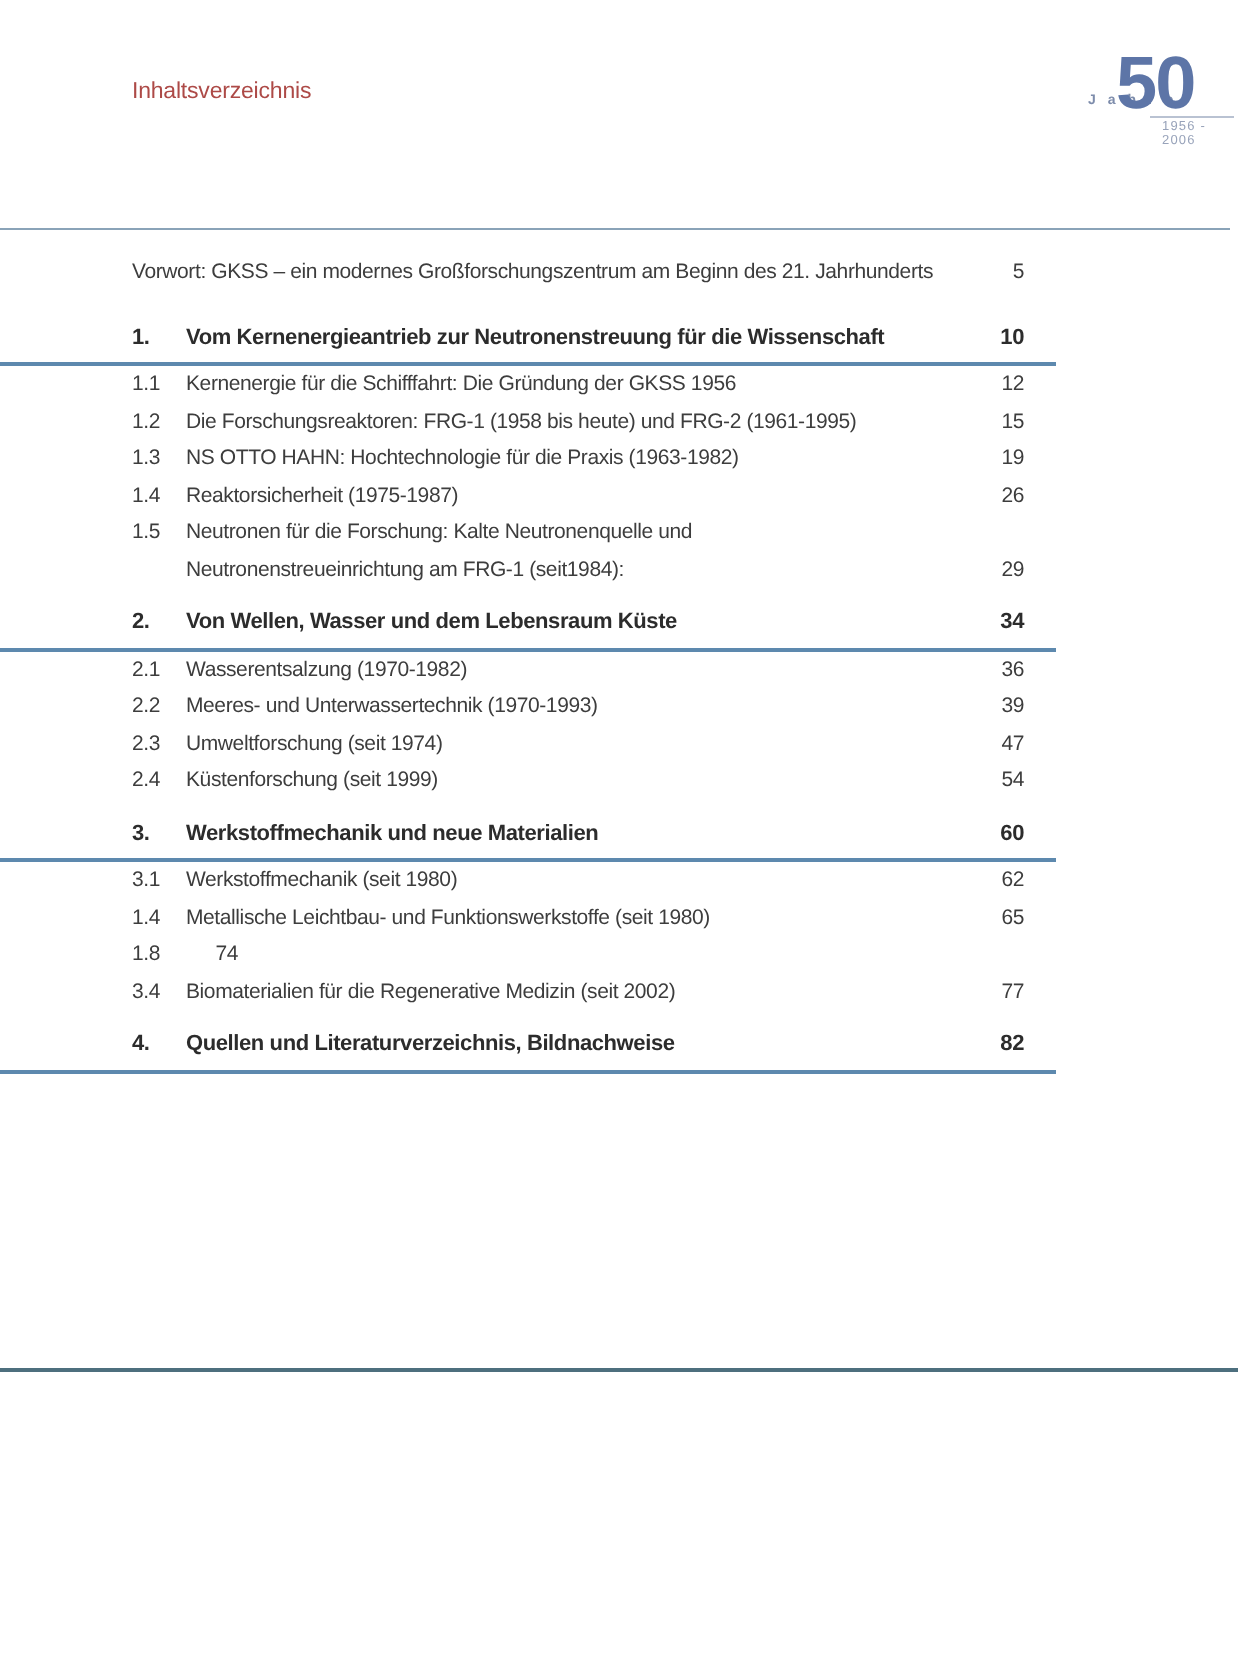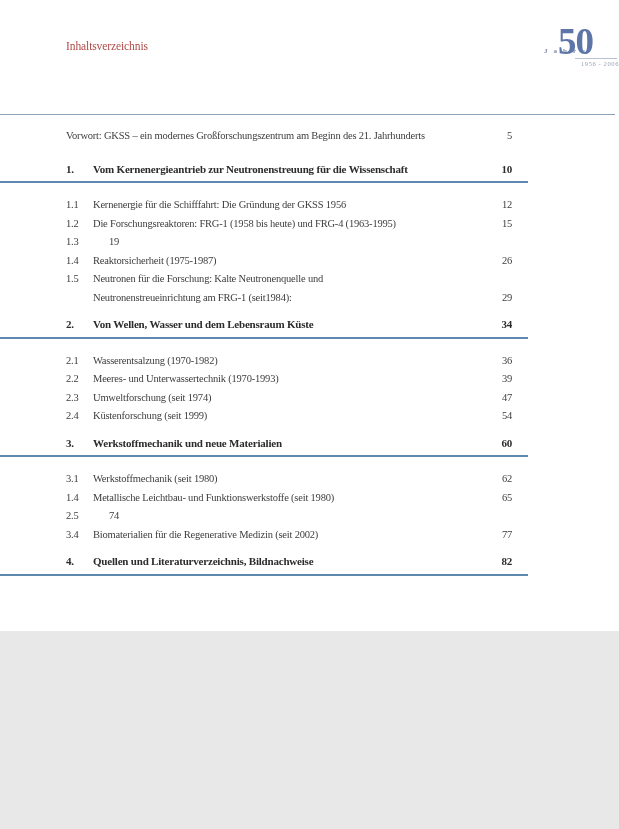--- a/index.html
+++ b/index.html
@@ -1,22 +1,22 @@
 <!DOCTYPE html>
 <html style="--accent-red: #ad4a47; --logo-blue: #5d75a7; --text: #3d3d3d; --rule-top: #8aa3b8; --rule-heading: #5d89ae; --rule-bottom: #4d6f7e;"><head>
 <meta charset="utf-8">
 <style>
   html,body { margin:0; padding:0; background:#e8e8e8; }
   .page {
     position:relative;
-    width:619px; height:631px;
+    width:619px; height:829px;
     margin:0 auto;
     background:#ffffff;
     overflow:hidden;
-    font-family:Liberation Serif, serif;
+    font-family:Liberation Sans, sans-serif;
     color:var(--text, #3d3d3d);
   }
   .header-label {
     position:absolute; left:66px; top:40px;
     font-size:11.5px; letter-spacing:-0.1px;
     color:var(--accent-red, #ad4a47);
   }
   
   .logo { position:absolute; left:541px; top:27px; width:78px; height:42px; }
   .logo-number {
@@ -60,21 +60,21 @@
   }
   .row .num   { flex:0 0 27px; }
   .row .title { flex:1 1 auto; overflow:hidden; }
   .row .pg    { flex:0 0 26px; text-align:right; }
   .row-vorwort { margin-bottom:14px; }
   .heading {
     font-weight:bold; font-size:11px; color:#2c2c2c;
     padding-bottom:3px; margin-top:8px;
     border-bottom:2px solid var(--rule-heading, #5d89ae);
   }
-  .items { margin-top:13px; }
+  .items { }
 </style>
 </head>
 <body>
 
 <div class="page">
 
   <div class="header-label">Inhaltsverzeichnis</div>
 
   <div class="logo">
     <span class="logo-jahre">Jahre</span>
@@ -96,25 +96,26 @@
         <span class="pg">10</span>
       </div>
       <div class="items">
         <div class="row ">
           <span class="num">1.1</span>
           <span class="title">Kernenergie für die Schifffahrt: Die Gründung der GKSS 1956</span>
           <span class="pg">12</span>
         </div>
         <div class="row ">
           <span class="num">1.2</span>
-          <span class="title">Die Forschungsreaktoren: FRG-1 (1958 bis heute) und FRG-4 (1963-1995)</span>
+          <span class="title">Die Forschungsreaktoren: FRG-1 (1958 bis heute) und FRG-2 (1961-1995)</span>
           <span class="pg">15</span>
         </div>
         <div class="row ">
           <span class="num">1.3</span>
+          <span class="title">NS OTTO HAHN: Hochtechnologie für die Praxis (1963-1982)</span>
           <span class="pg">19</span>
         </div>
         <div class="row ">
           <span class="num">1.4</span>
           <span class="title">Reaktorsicherheit (1975-1987)</span>
           <span class="pg">26</span>
         </div>
         <div class="row ">
           <span class="num">1.5</span>
           <span class="title">Neutronen für die Forschung: Kalte Neutronenquelle und</span>
@@ -163,21 +164,21 @@
           <span class="num">3.1</span>
           <span class="title">Werkstoffmechanik (seit 1980)</span>
           <span class="pg">62</span>
         </div>
         <div class="row ">
           <span class="num">1.4</span>
           <span class="title">Metallische Leichtbau- und Funktionswerkstoffe (seit 1980)</span>
           <span class="pg">65</span>
         </div>
         <div class="row ">
-          <span class="num">2.5</span>
+          <span class="num">1.8</span>
           <span class="pg">74</span>
         </div>
         <div class="row ">
           <span class="num">3.4</span>
           <span class="title">Biomaterialien für die Regenerative Medizin (seit 2002)</span>
           <span class="pg">77</span>
         </div>
       </div>
       <div class="row heading">
         <span class="num">4.</span>

